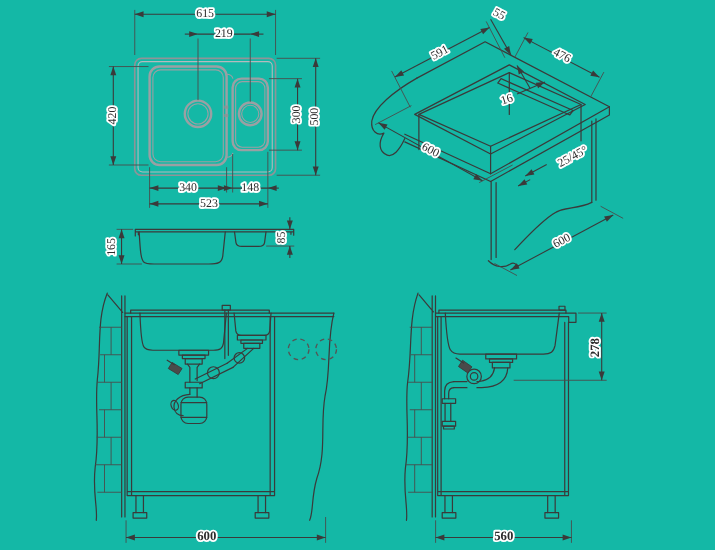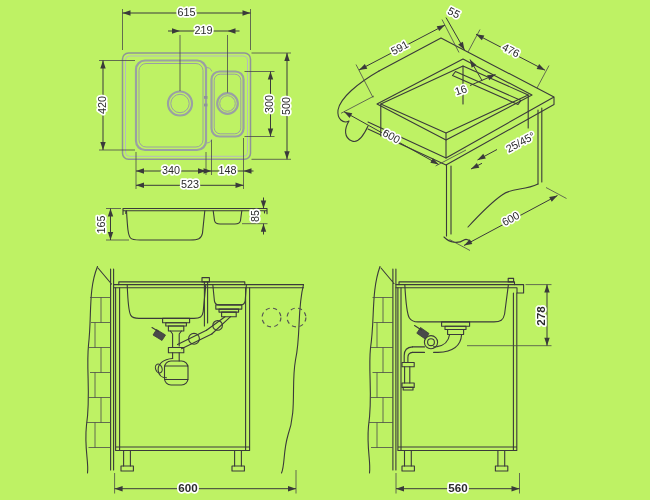--- a/index.html
+++ b/index.html
@@ -1,17 +1,17 @@
 <!DOCTYPE html>
 <html><head>
 <meta charset="utf-8">
 <style>
   html,body{margin:0;padding:0;background:#fff;}
-  #stage{position:relative;width:650px;height:500px;background:#bef264;overflow:hidden;
-         font-family:Liberation Sans, sans-serif;}
+  #stage{position:relative;width:650px;height:500px;background:#14b8a6;overflow:hidden;
+         font-family:Liberation Serif, serif;}
   svg{display:block;}
   .draw{stroke:#3a3a3a;stroke-width:1.1;fill:none;stroke-linecap:round;stroke-linejoin:round;}
   .thin{stroke:#4a4a4a;stroke-width:0.8;fill:none;}
   .dim{stroke:#3a3a3a;stroke-width:1;fill:none;}
   .sinkA{stroke:#9aa0a3;stroke-width:2.2;fill:none;}
   .sinkB{stroke:#9aa0a3;stroke-width:1;fill:none;}
   .sinkC{stroke:#8f9497;stroke-width:1.5;fill:none;}
   .sinkD{stroke:#b5babd;stroke-width:1;fill:none;}
   .dash{stroke:#555;stroke-width:1.2;fill:none;stroke-dasharray:4.2 3.4;}
   .fillD{fill:#4a4a4a;stroke:#3a3a3a;stroke-width:0.8;}

